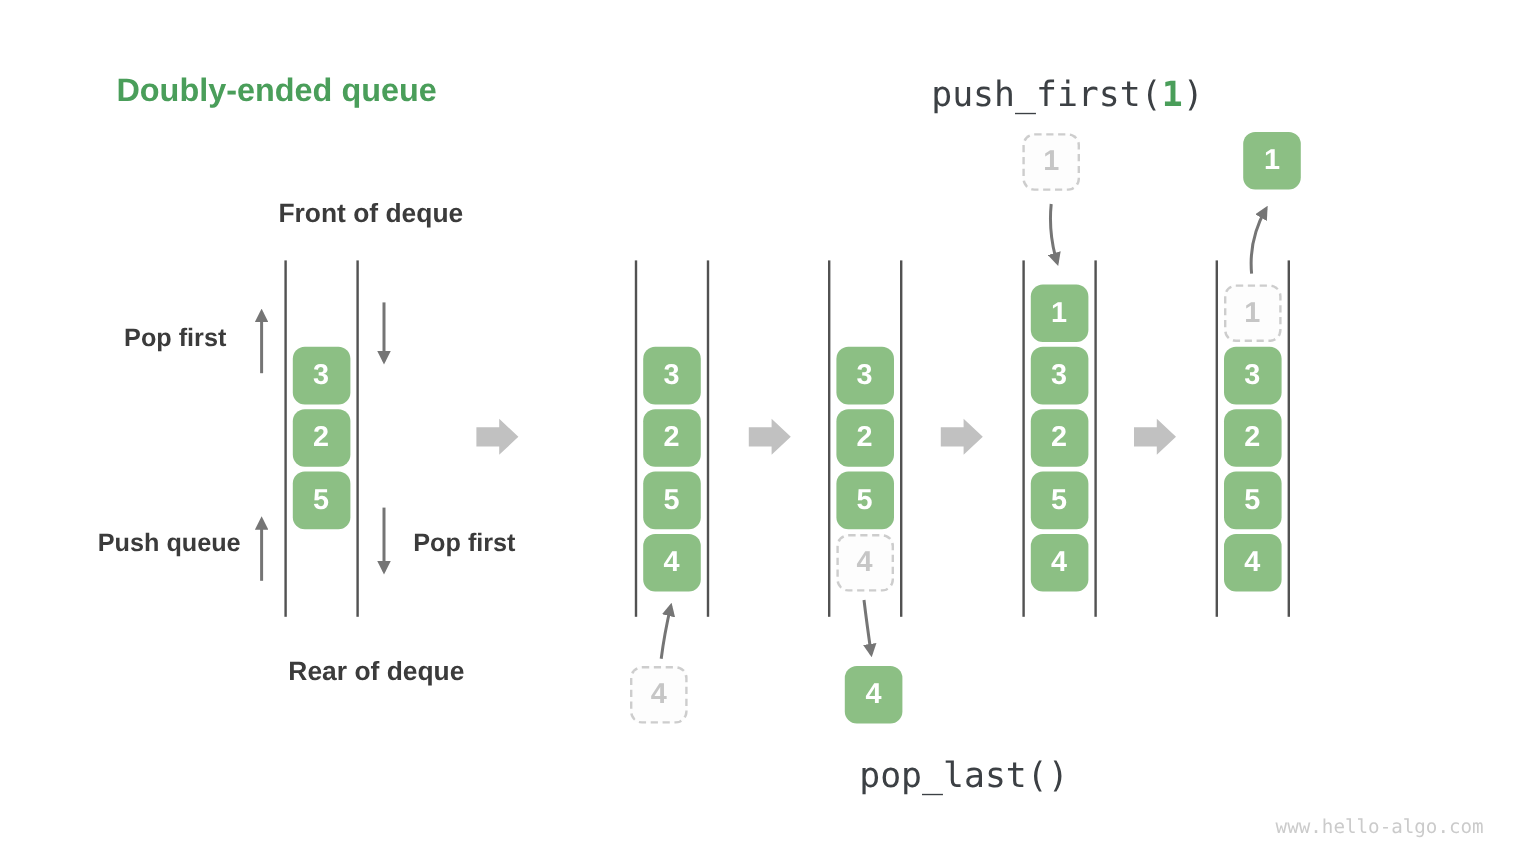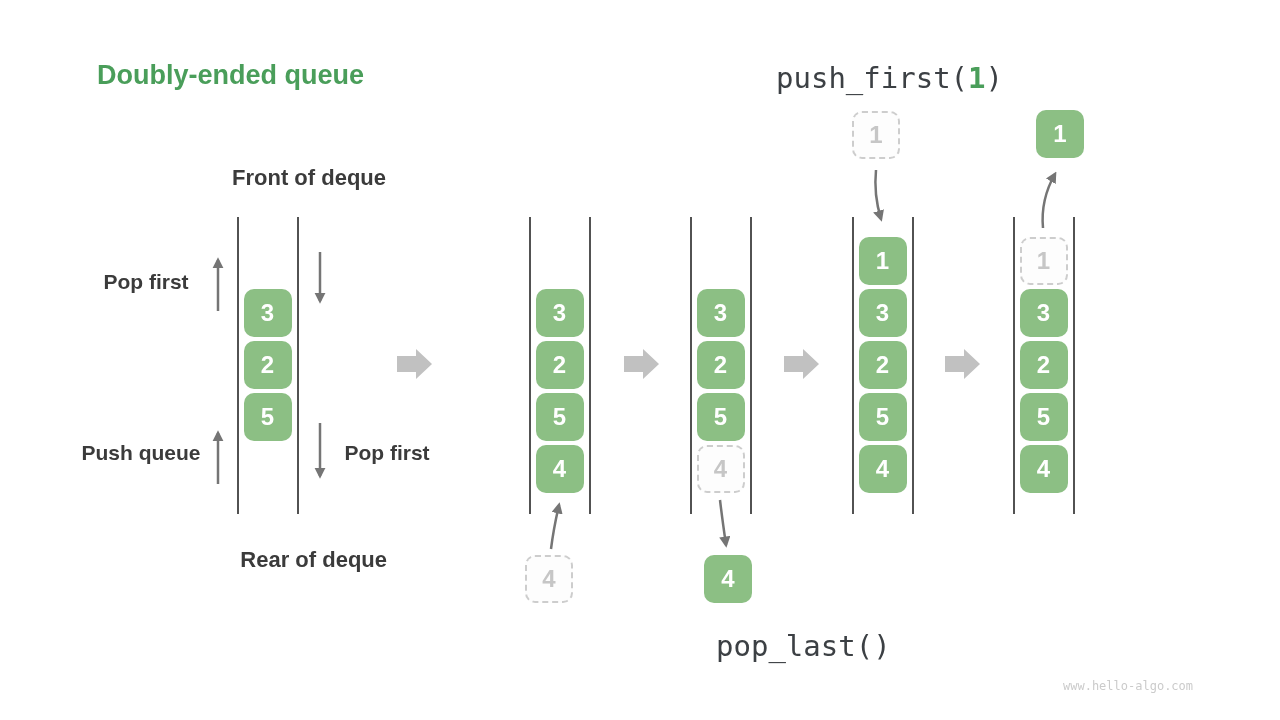--- a/index.html
+++ b/index.html
@@ -14,21 +14,21 @@
   .op-label{width:280px;text-align:left;font-family:"DejaVu Sans Mono",monospace;font-size:29px;color:var(--code-text);white-space:pre;}
   .op-label .arg{color:var(--green-text);font-weight:bold;}
   .qline{position:absolute;width:1.5px;height:297px;background:var(--line-color);}
   .cell{
     position:absolute;width:48px;height:48px;border-radius:10px;box-sizing:border-box;
     display:flex;align-items:center;justify-content:center;
     font-weight:bold;font-size:24px;
   }
   .cell.solid{background:var(--green-box);color:#ffffff;}
   .cell.dashed{background:#fdfdfd;border:2px dashed var(--dashed-border);color:var(--dashed-text);}
-  .watermark{font-family:"DejaVu Sans Mono",monospace;font-size:12px;color:var(--watermark-color);}
+  .watermark{font-family:"DejaVu Sans Mono",monospace;font-size:16px;color:var(--watermark-color);}
   svg.overlay{position:absolute;left:0;top:0;pointer-events:none;}
 </style>
 </head>
 <body>
 
 <div class="canvas">
 
   <svg class="overlay" width="1280" height="720">
     <defs>
       <marker id="ah" viewBox="0 0 10 10" refX="7.5" refY="5" markerWidth="4.5" markerHeight="4.5" orient="auto">

